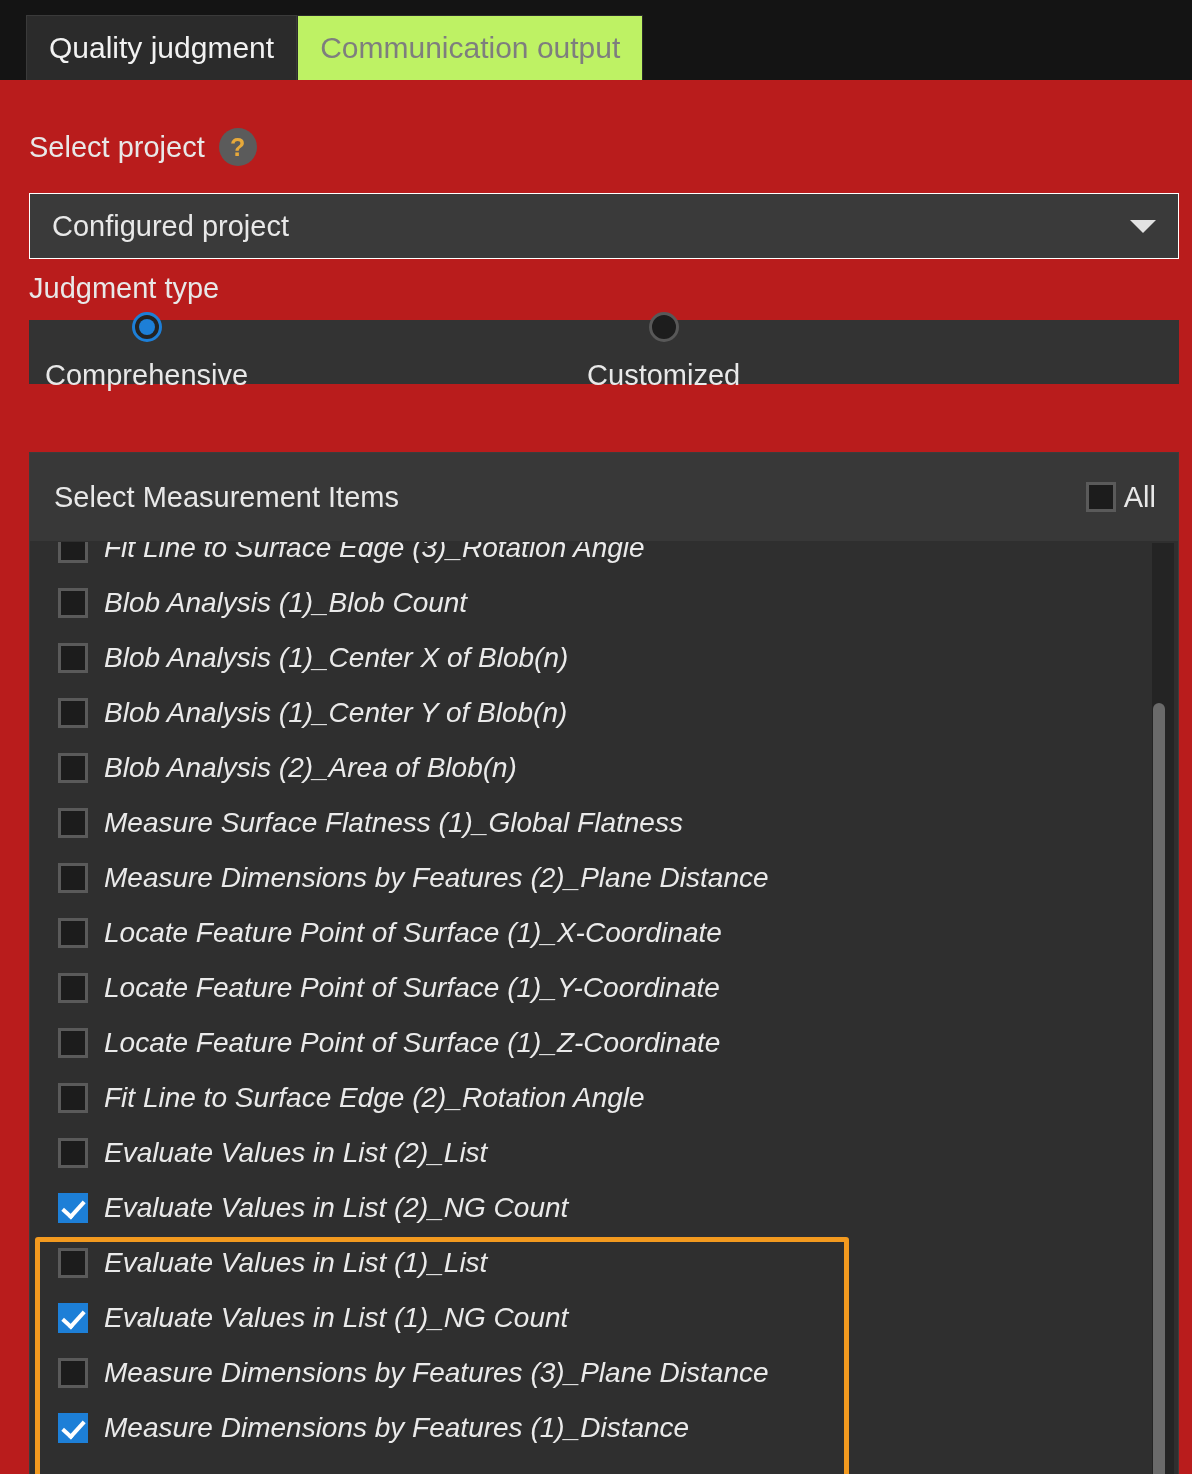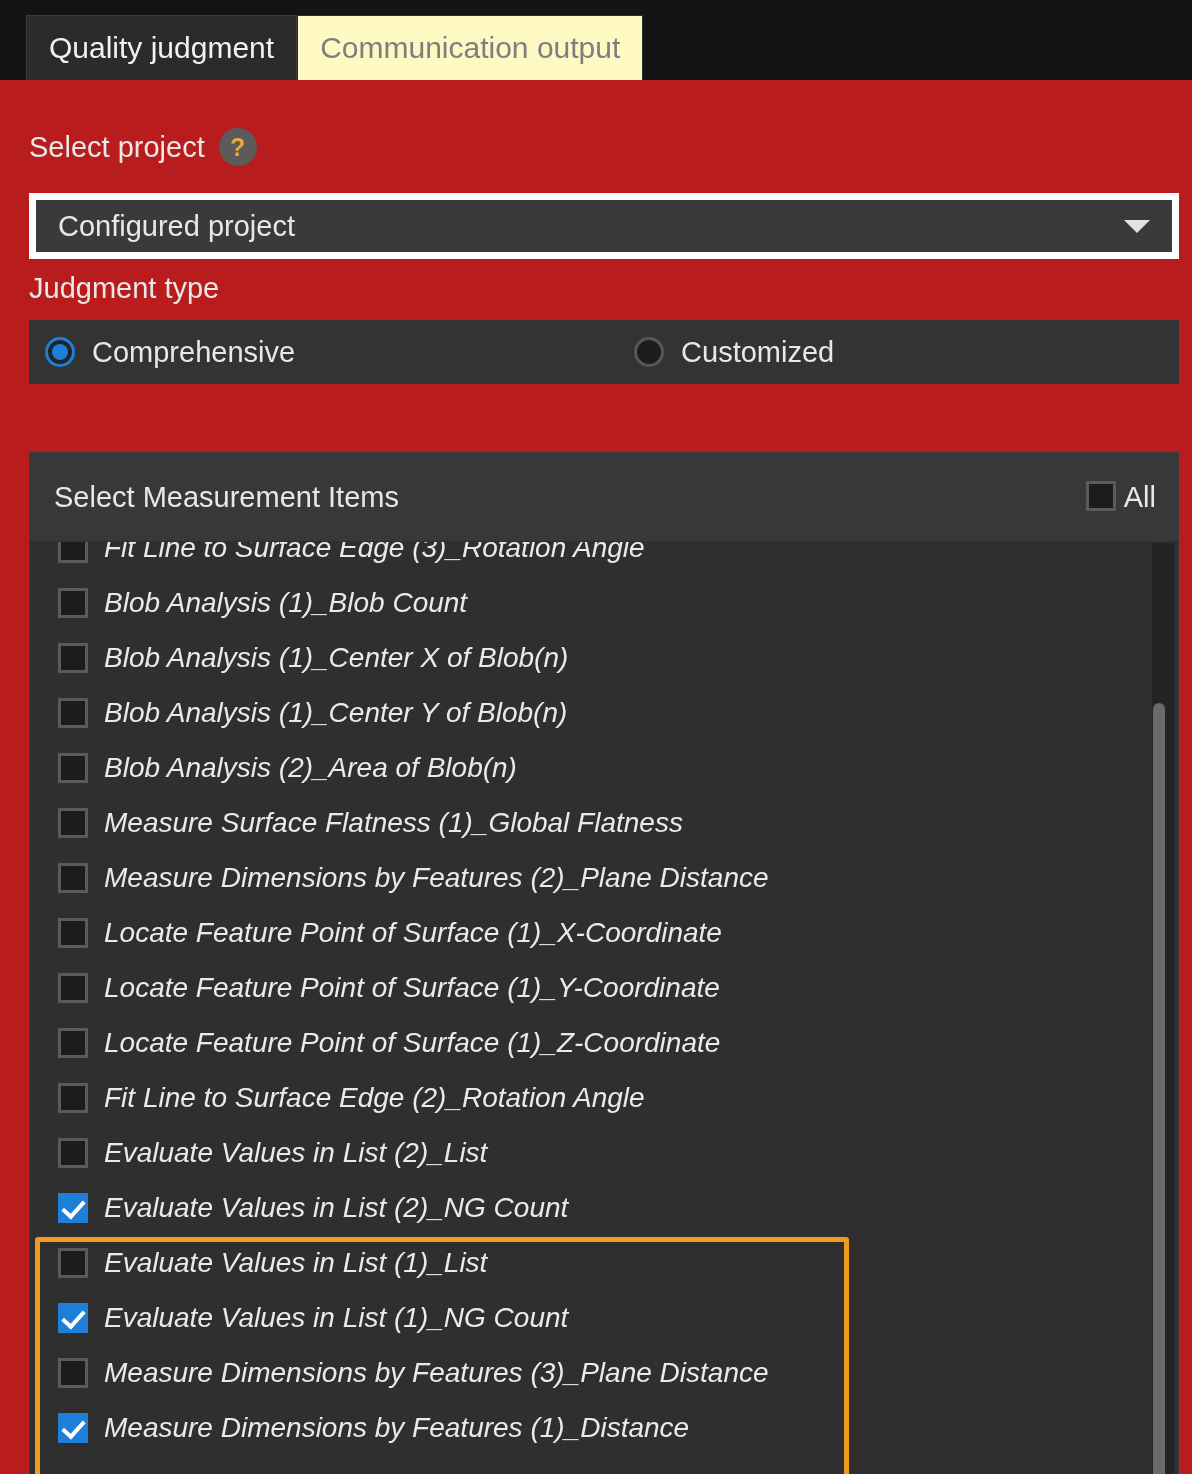--- a/index.html
+++ b/index.html
@@ -26,21 +26,21 @@
     font-size: 30px;
     border: 1px solid #2e2e2e;
     border-bottom: none;
   }
   .tab.active {
     background: #2b2b2b;
     color: #f2f2f2;
     border-color: #3a3a3a;
   }
   .tab.inactive {
-    background: #fef9c3;
+    background: #bef264;
     color: #7e7e7e;
     border-color: #2b2b2b;
     margin-top: 41px;
   }
 
   
   .panel {
     position: absolute; left: 0; top: 80px;
     width: 1192px; height: 1394px;
     background: #b91c1c;
@@ -57,21 +57,21 @@
     font-size: 25px; font-weight: bold;
     display: flex; align-items: center; justify-content: center;
     line-height: 1;
   }
 
   
   .dropdown {
     position: absolute; left: 29px; top: 113px;
     width: 1150px; height: 66px;
     background: #3a3a3a;
-    border: 7px solid #ffffff;
+    border: 1px solid #ffffff;
     display: flex; align-items: center;
     padding: 0 22px;
   }
   .dropdown-value { font-size: 29px; color: #e8e8e8; flex: 1; }
   .caret {
     width: 0; height: 0;
     border-left: 13px solid transparent;
     border-right: 13px solid transparent;
     border-top: 13px solid #e2e2e2;
   }
@@ -80,21 +80,21 @@
   .section-label {
     position: absolute; left: 29px; top: 192px;
     font-size: 29px; color: #e8e8e8;
   }
   .radio-group {
     position: absolute; left: 29px; top: 240px;
     width: 1150px; height: 64px;
     background: #333333;
     display: flex; align-items: center;
   }
-  .radio-opt { display: flex; align-items: center; gap: 17px; cursor: default; }
+  .radio-opt { display: flex; align-items: center; gap: 17px; cursor: default; flex-direction: column; }
   .radio-opt.first { margin-left: 16px; }
   .radio-opt.second { margin-left: 339px; }
   .radio {
     width: 30px; height: 30px; border-radius: 50%;
     position: relative; flex: none;
   }
   .radio.on { border: 3px solid #1d7fd7; background: #232323; }
   .radio.on::after {
     content: ""; position: absolute;
     left: 4px; top: 4px; width: 16px; height: 16px;
@@ -113,21 +113,21 @@
     margin-top: 24px;
   }
   .list-head {
     position: absolute; left: 0; top: 0;
     width: 1148px; height: 88px;
     background: #383838;
     display: flex; align-items: center;
     padding: 0 22px 0 24px;
   }
   .list-head-title { font-size: 29px; color: #e8e8e8; flex: 1; }
-  .all-wrap { display: flex; gap: 8px; }
+  .all-wrap { display: flex; align-items: center; gap: 8px; }
   .all-label { font-size: 29px; color: #e8e8e8; }
 
   .cbox {
     width: 30px; height: 30px; flex: none;
     position: relative;
   }
   .cbox.off { background: #1c1c1c; border: 3px solid #5a5a5a; }
   .cbox.on  { background: #1d7fd7; border: none; }
   .cbox.on::after {
     content: "";

